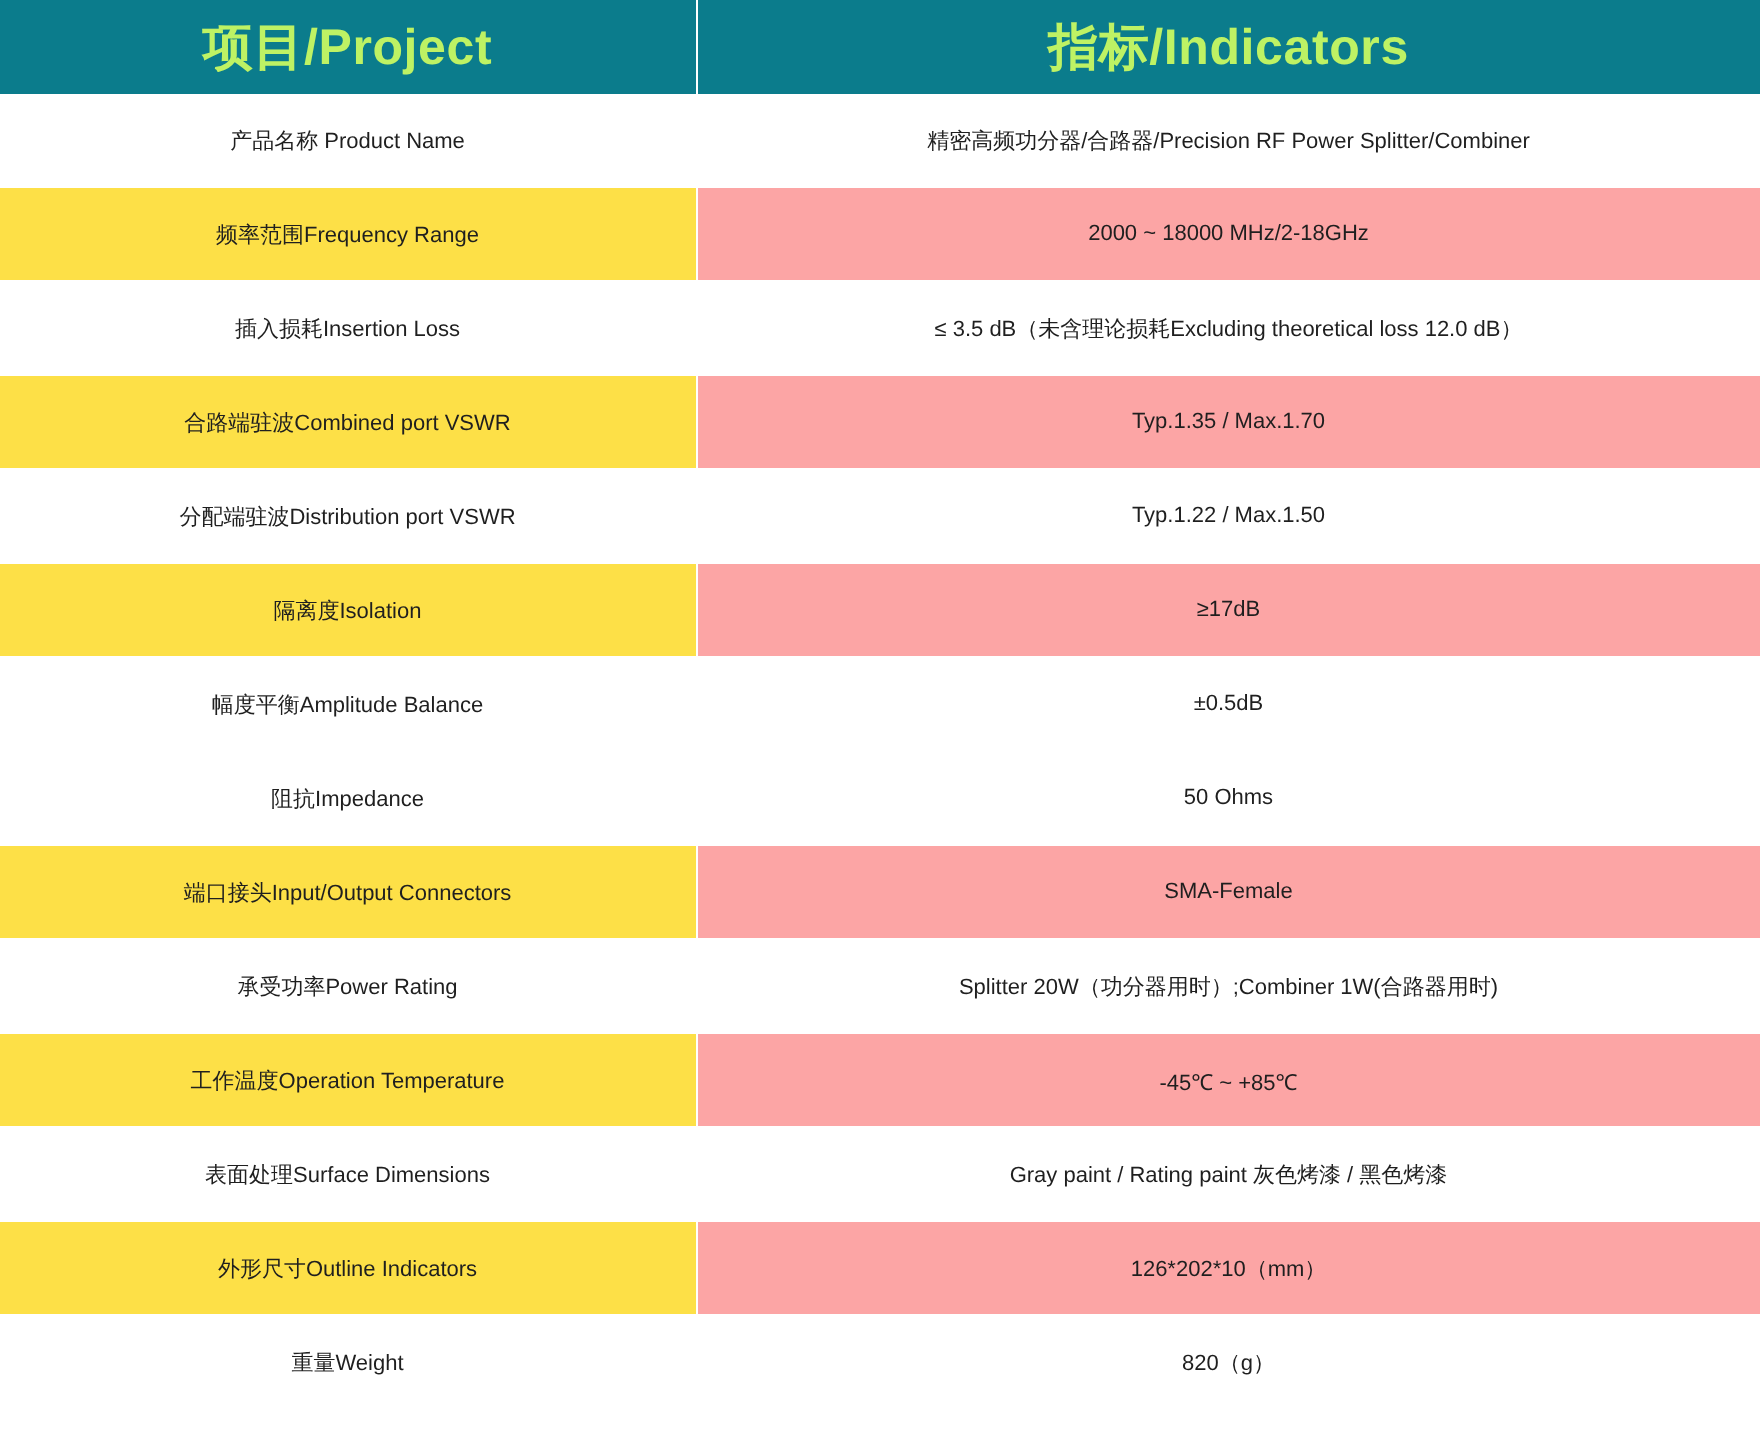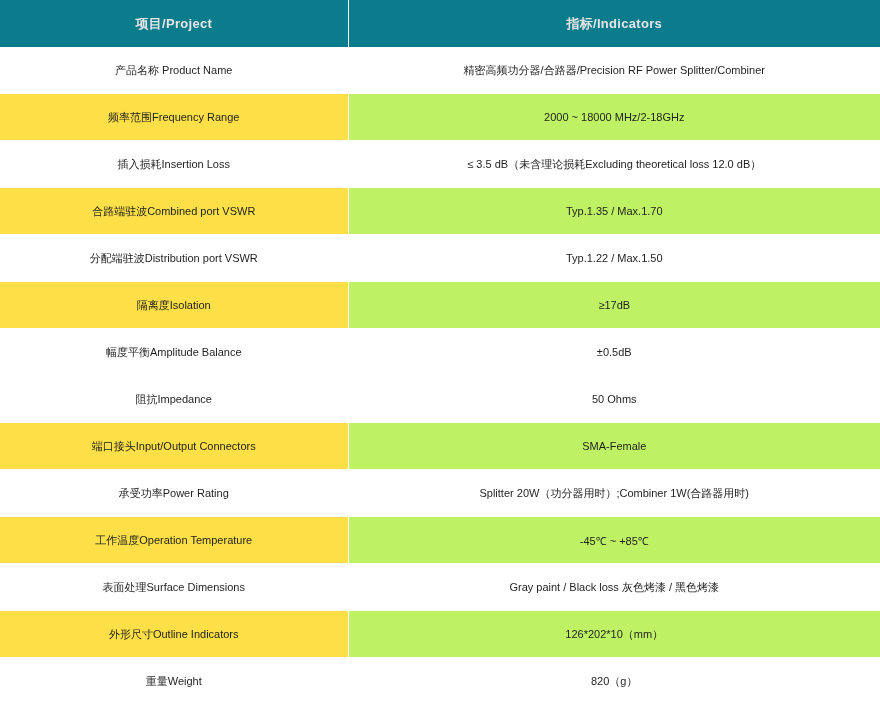--- a/index.html
+++ b/index.html
@@ -17,22 +17,22 @@
   table.spec-table {
     width: 880px;
     border-collapse: collapse;
     table-layout: fixed;
   }
   table.spec-table col.col-project { width: 348px; }
   table.spec-table col.col-indicator { width: 532px; }
 
   thead th {
     background: #0b7c8c;
-    color: #e5e5e5;
-    font-size: 13px;
+    color: #bef264;
+    font-size: 25px;
     font-weight: bold;
     height: 45px;
     text-align: center;
     vertical-align: middle;
     letter-spacing: 0.3px;
     border: none;
   }
   thead th.th-project {
     border-right: 1px solid #ffffff;
   }
@@ -46,21 +46,21 @@
     border-bottom: 1px solid #ffffff;
   }
   tbody td.cell-project {
     border-right: 1px solid #ffffff;
   }
 
   tbody tr.row-odd td {
     background: #ffffff;
   }
   tbody tr.row-even td {
-    background: #bef264;
+    background: #fca5a5;
   }
   tbody tr.row-even td.cell-project {
     background: #fde047;
   }
   tbody tr:last-child td {
     border-bottom: none;
   }
   .nowrap {
     white-space: nowrap;
   }
@@ -119,21 +119,21 @@
     <tr class="row-odd">
       <td class="cell-project">承受功率Power Rating</td>
       <td class="cell-indicator">Splitter 20W（功分器用时）;Combiner 1W(合路器用时)</td>
     </tr>
     <tr class="row-even">
       <td class="cell-project">工作温度Operation Temperature</td>
       <td class="cell-indicator">-45℃ ~ +85℃</td>
     </tr>
     <tr class="row-odd">
       <td class="cell-project">表面处理Surface Dimensions</td>
-      <td class="cell-indicator">Gray paint / Black loss 灰色烤漆 / 黑色烤漆</td>
+      <td class="cell-indicator">Gray paint / Rating paint 灰色烤漆 / 黑色烤漆</td>
     </tr>
     <tr class="row-even">
       <td class="cell-project">外形尺寸Outline Indicators</td>
       <td class="cell-indicator">126*202*10（mm）</td>
     </tr>
     <tr class="row-odd">
       <td class="cell-project">重量Weight</td>
       <td class="cell-indicator">820（g）</td>
     </tr>
   </tbody>

